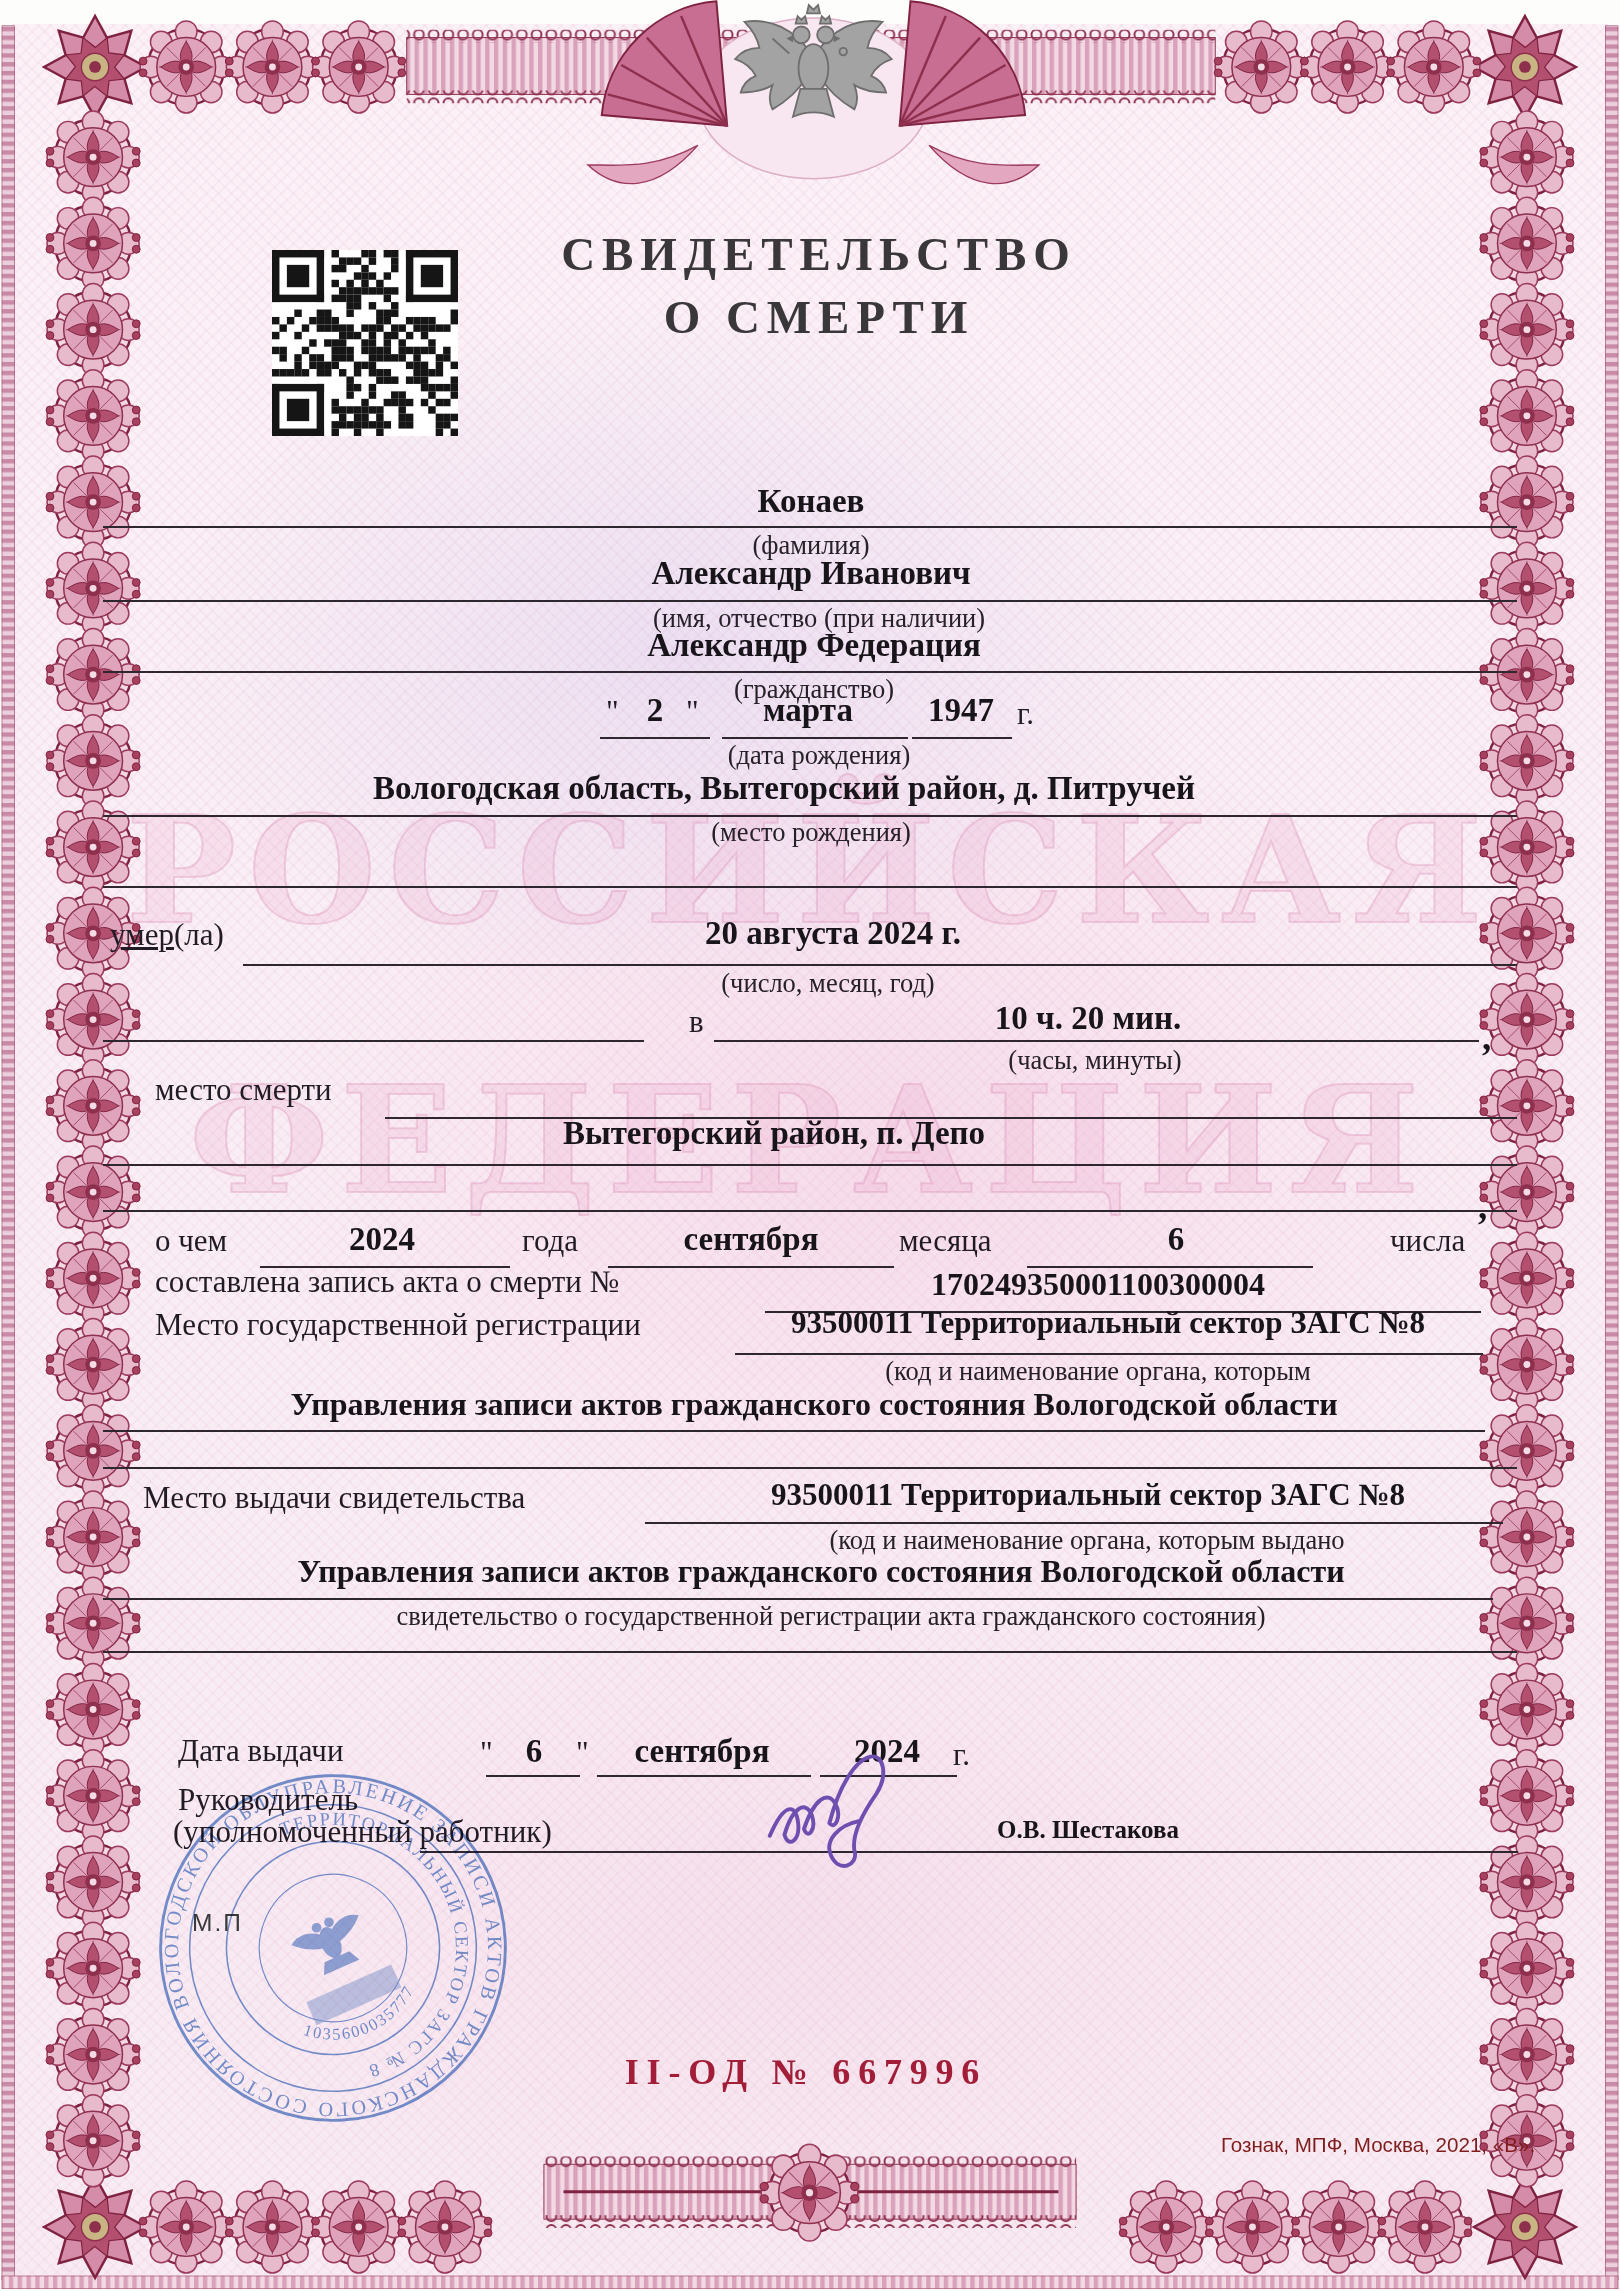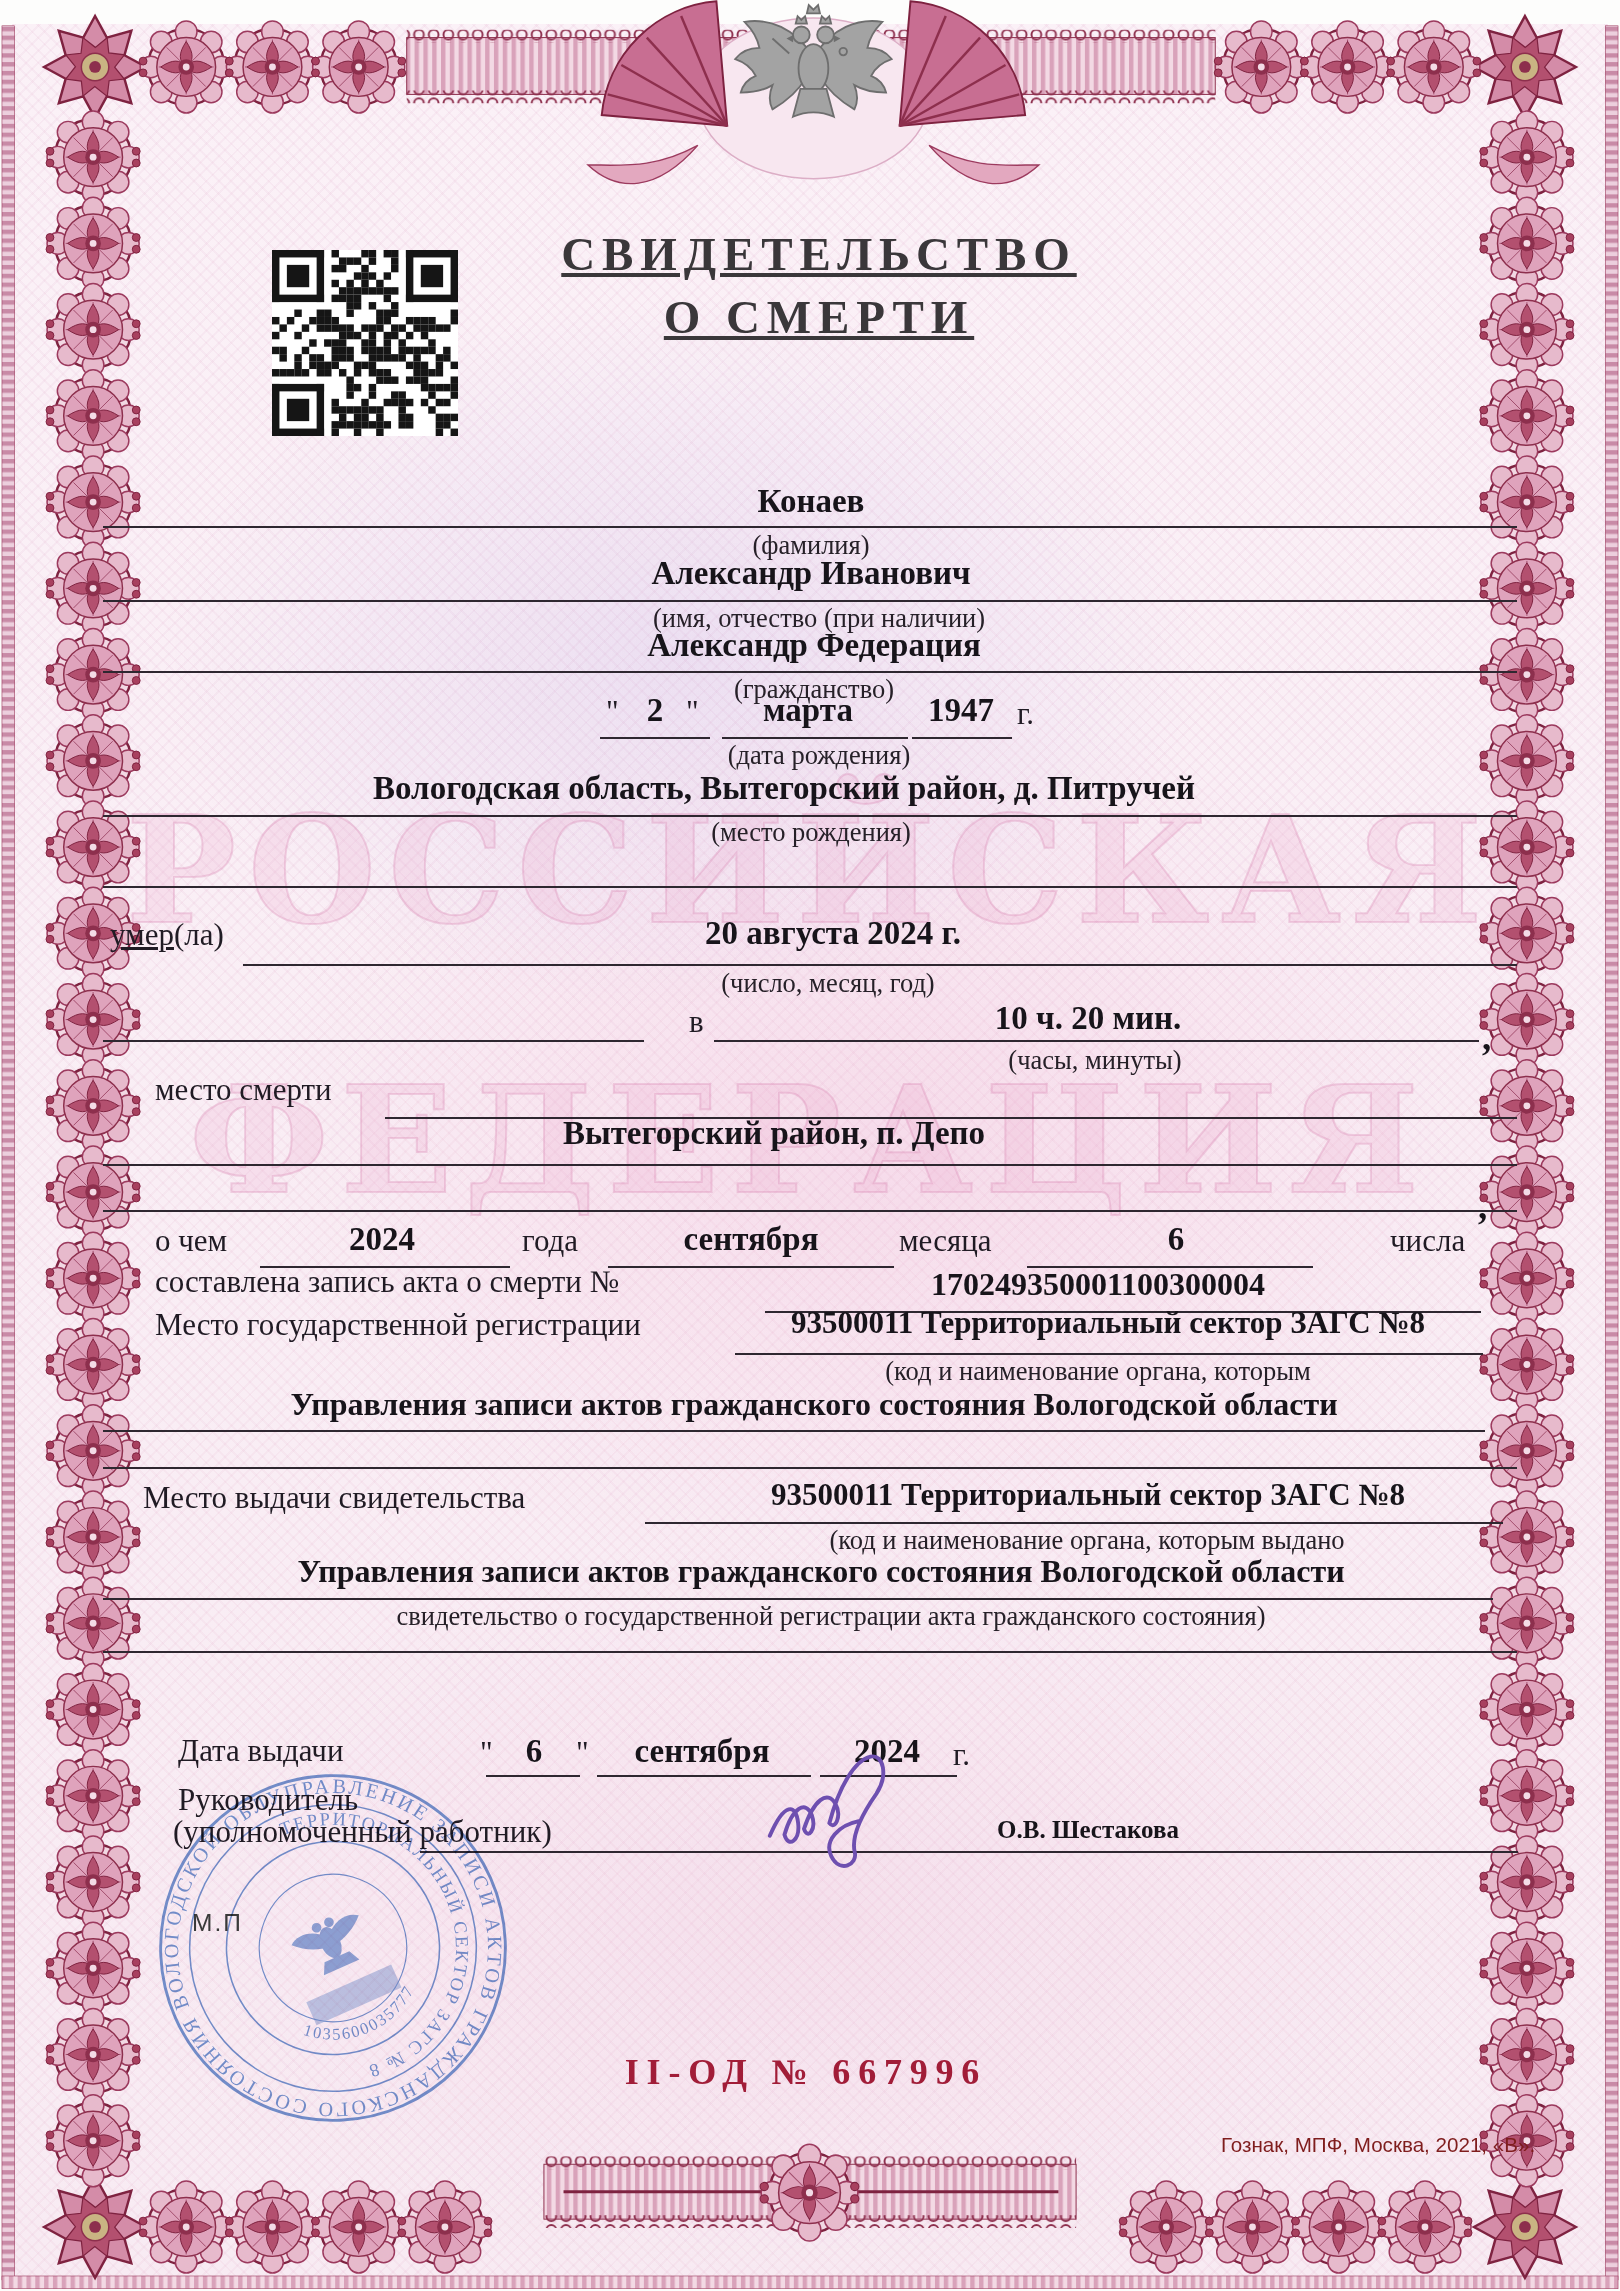--- a/index.html
+++ b/index.html
@@ -12,21 +12,21 @@
       radial-gradient(ellipse 931px 510px at 50% 84%, rgba(233,180,210,.22), transparent 75%),
       repeating-linear-gradient(45deg, rgba(216,150,185,.09) 0 2px, transparent 2px 8.8px),
       repeating-linear-gradient(-45deg, rgba(216,150,185,.09) 0 2px, transparent 2px 8.8px),
       linear-gradient(#fbf1f7,#f8ebf3);}
   .border-svg{position:absolute;left:0;top:0;z-index:1;}
   .wm{position:absolute;left:810px;transform:translateX(-50%);z-index:2;white-space:nowrap;
       font:700 147px "DejaVu Serif",serif;letter-spacing:11.8px;
       color:rgba(233,160,200,.20);-webkit-text-stroke:2px rgba(214,130,175,.30);}
   .content{position:absolute;inset:0;z-index:3;}
   .title{position:absolute;left:819px;transform:translateX(-50%);white-space:nowrap;
-         font:600 47px/1 "Liberation Serif",serif;letter-spacing:6.9px;color:#3a373a;text-decoration:underline;}
+         font:600 47px/1 "Liberation Serif",serif;letter-spacing:6.9px;color:#3a373a;}
   .line{position:absolute;border-bottom:2px solid #2e2730;height:0;}
   .val{position:absolute;transform:translateX(-50%);white-space:nowrap;
        font:700 33px/1 "Liberation Serif",serif;color:#17141a;}
   .lbl{position:absolute;white-space:nowrap;font:400 31px/1 "Liberation Serif",serif;color:#201b24;}
   .cap{position:absolute;transform:translateX(-50%);white-space:nowrap;
        font:400 26.5px/1 "Liberation Serif",serif;color:#262028;}
   .comma{position:absolute;font:700 37px/1 "Liberation Serif",serif;color:#17141a;}
   .qr{position:absolute;left:272px;top:250px;z-index:3;}
   .stamp{position:absolute;left:149px;top:1764px;width:368px;height:368px;z-index:4;
          transform:rotate(-24deg);mix-blend-mode:multiply;opacity:.85;}

